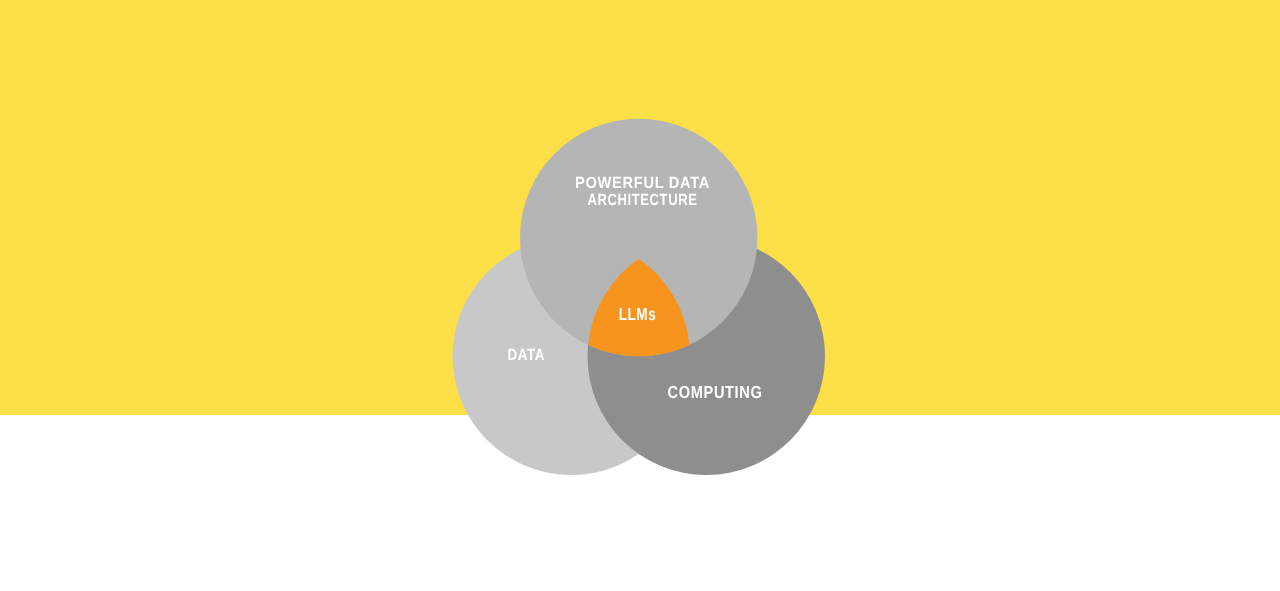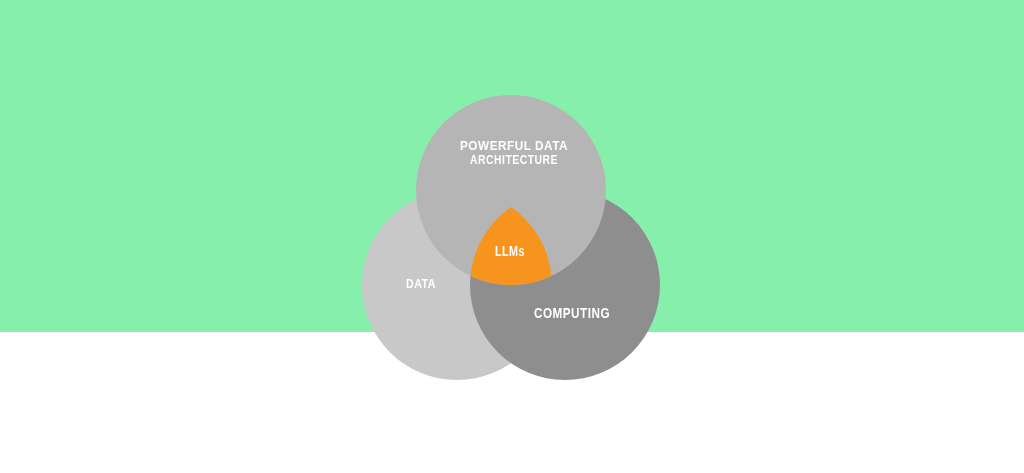--- a/index.html
+++ b/index.html
@@ -7,21 +7,21 @@
     padding: 0;
     width: 1024px;
     height: 473px;
     background: #ffffff;
     overflow: hidden;
   }
   .stage {
     position: relative;
     width: 1024px;
     height: 332px;
-    background: #86efac;
+    background: #fde047;
   }
   .venn-svg {
     display: block;
   }
   .lbl {
     font-family: "Liberation Sans", "DejaVu Sans", sans-serif;
     font-weight: 700;
     letter-spacing: 0.6px;
   }
   .s13 { font-size: 13px; }

